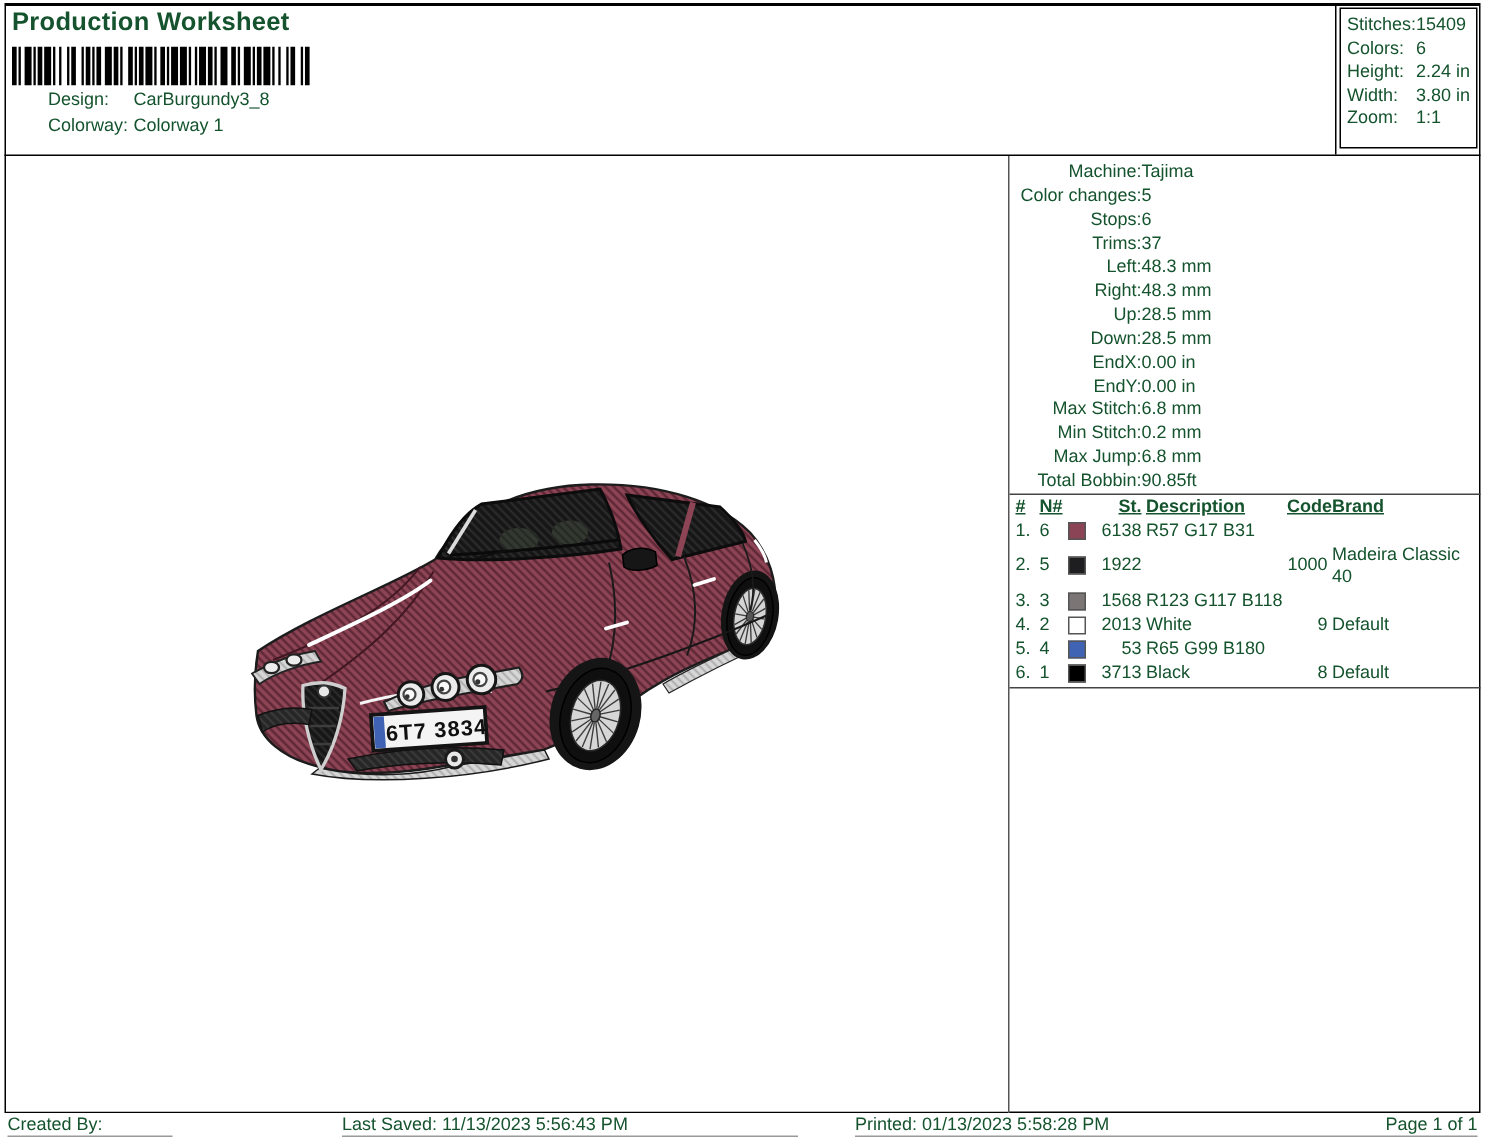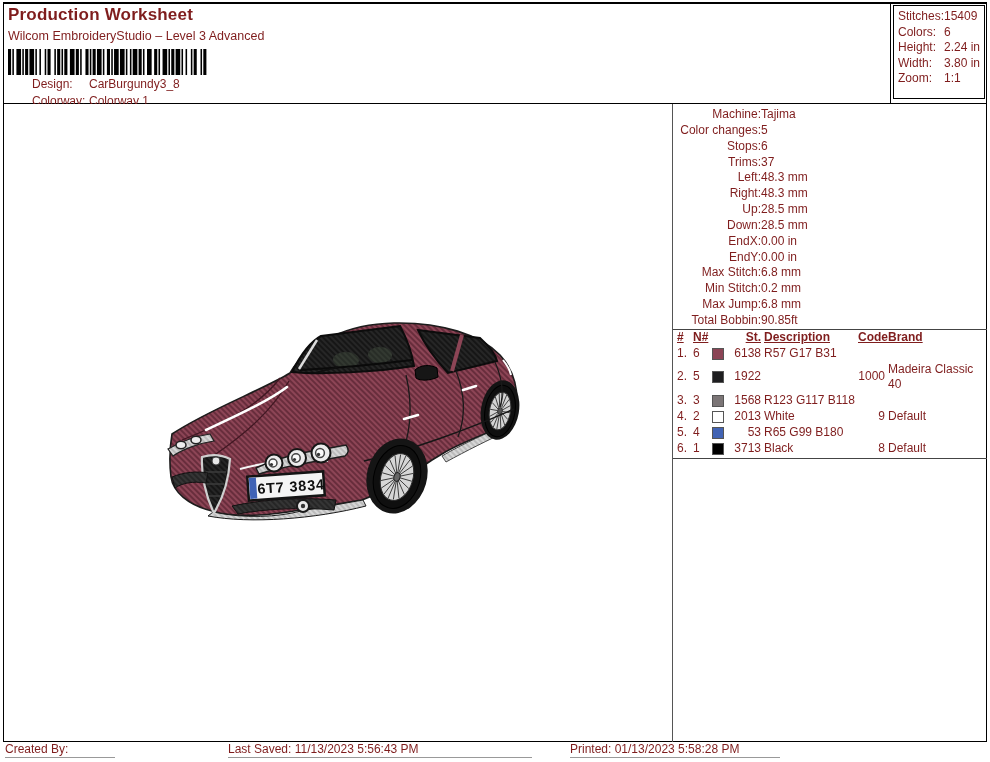--- a/index.html
+++ b/index.html
@@ -2,21 +2,21 @@
 <html style="--car-body: #8d4556; --car-body-dark: #5b2533; --chrome: #d8d8d8; --accent-blue: #3f62b5;"><head>
 <meta charset="utf-8">
 <style>
   * { margin:0; padding:0; box-sizing:border-box; }
   html,body { background:#e8e8e8; }
   :root{
     --car-body:#8d4556; --car-body-dark:#5b2533; --chrome:#d8d8d8; --accent-blue:#3f62b5;
   }
   .page{
     position:relative; width:990px; height:762px; background:#fff; margin:0 auto;
-    font-family:"Liberation Sans", sans-serif; color:#7f1d1d; overflow:hidden;
+    font-family:"Liberation Sans", sans-serif; color:#14532d; overflow:hidden;
   }
   .outer-border{ position:absolute; left:3px; top:2px; width:984px; height:740px;
     border:1px solid #000; border-top-width:2px; pointer-events:none; }
   .header-bottom-line{ position:absolute; left:3px; top:103px; width:984px; border-top:1px solid #000; }
   .header-divider-v{ position:absolute; left:890px; top:3px; height:100px; border-left:1px solid #000; }
   .panel-divider-v{ position:absolute; left:672px; top:104px; height:638px; border-left:1px solid #555; }
 
   
   .hdr-left{ position:absolute; left:8px; top:5px; width:860px; }
   .title{ font-size:17px; font-weight:700; letter-spacing:0.2px; }
@@ -62,21 +62,20 @@
 <body>
 
 <div class="page">
   <div class="outer-border"></div>
   <div class="header-bottom-line"></div>
   <div class="header-divider-v"></div>
   <div class="panel-divider-v"></div>
 
   <div class="hdr-left">
     <div class="title">Production Worksheet</div>
-    <div class="subtitle">Wilcom EmbroideryStudio – Level 3 Advanced</div>
     <svg class="barcode" id="barcode" width="202" height="26" viewBox="0 0 202 26">
         <rect x="0" y="0" width="3.1" height="26" fill="#000"></rect>
         <rect x="4.35" y="0" width="1.55" height="26" fill="#000"></rect>
         <rect x="8.399999999999999" y="0" width="4.65" height="26" fill="#000"></rect>
         <rect x="14.299999999999999" y="0" width="1.55" height="26" fill="#000"></rect>
         <rect x="17.1" y="0" width="3.1" height="26" fill="#000"></rect>
         <rect x="21.450000000000003" y="0" width="4.65" height="26" fill="#000"></rect>
         <rect x="27.35" y="0" width="1.55" height="26" fill="#000"></rect>
         <rect x="31.400000000000002" y="0" width="1.55" height="26" fill="#000"></rect>
         <rect x="36.7" y="0" width="1.55" height="26" fill="#000"></rect>
@@ -415,13 +414,14 @@
           <span class="c-code">8</span>
           <span>Default</span>
       </div>
     </div>
     <div class="hline seq-end"></div>
   </aside>
 
   <div class="footer-cell fc-created">Created By:</div>
   <div class="footer-cell fc-saved">Last Saved: 11/13/2023 5:56:43 PM</div>
   <div class="footer-cell fc-printed">Printed: 01/13/2023 5:58:28 PM</div>
+  <div class="footer-cell fc-page">Page 1 of 1</div>
 </div>
 
 </body></html>

